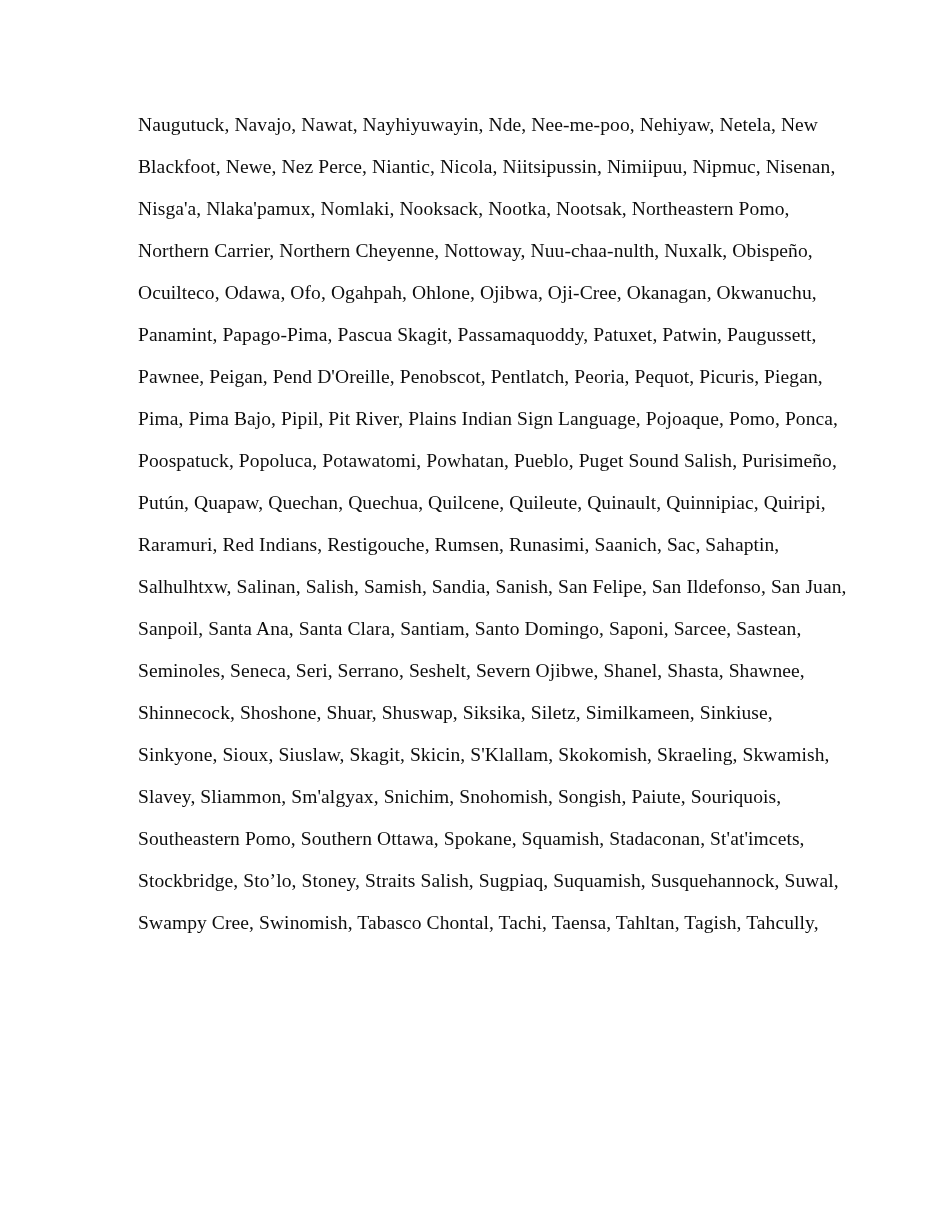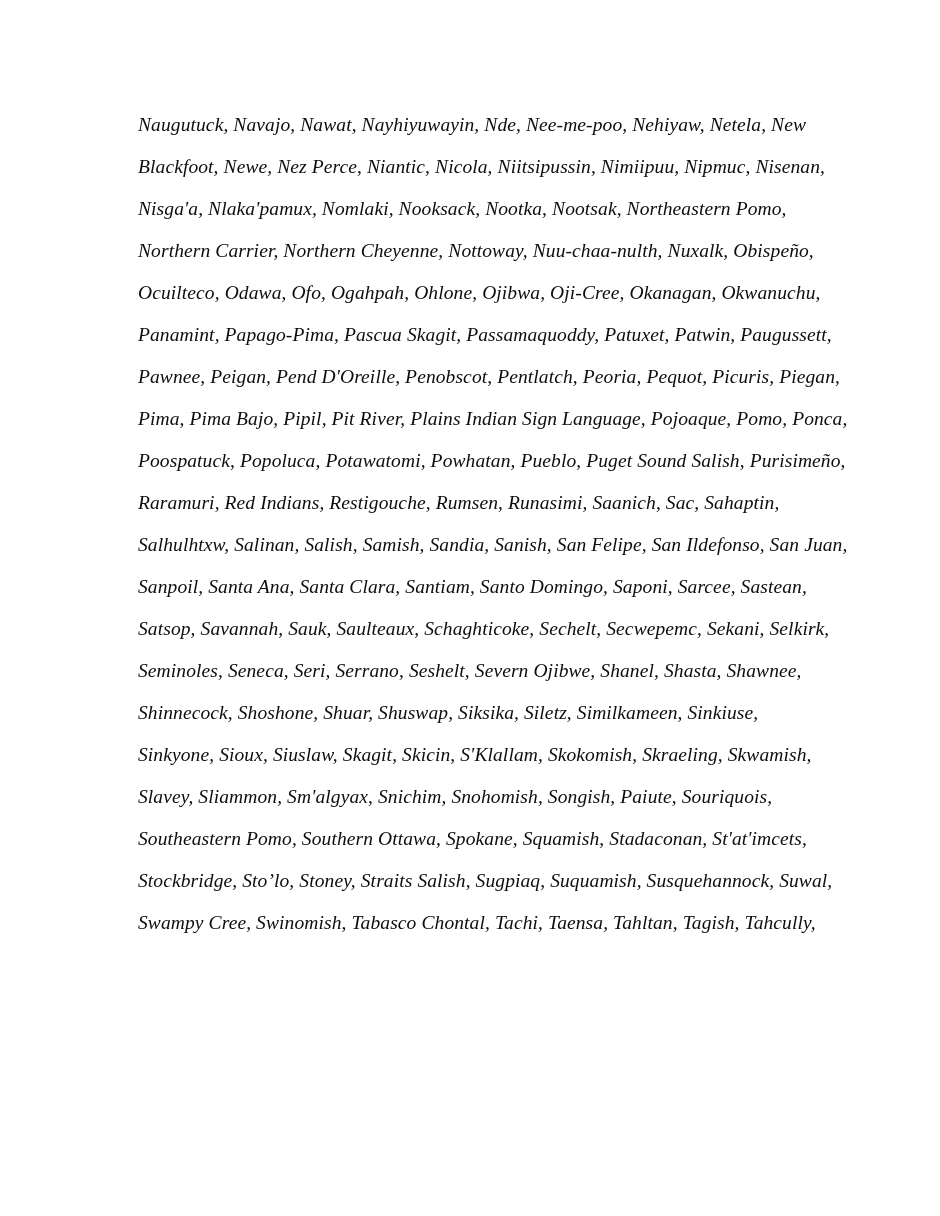--- a/index.html
+++ b/index.html
@@ -16,21 +16,20 @@
     position: relative;
     overflow: hidden;
   }
   .page {
     position: absolute;
     left: 0;
     top: 0;
     width: 940px;
     height: 1017px;
     background: #ffffff;
-    font-style: italic;
   }
   .text-block {
     position: absolute;
     left: 138px;
     top: 104px;
     width: 668px;
   }
   .doc-line {
     font-size: 19.5px;
     line-height: 42px;
@@ -46,24 +45,24 @@
   <div class="text-block" style="color: rgb(13, 13, 13);">
       <div class="doc-line">Naugutuck, Navajo, Nawat, Nayhiyuwayin, Nde, Nee-me-poo, Nehiyaw, Netela, New</div>
       <div class="doc-line">Blackfoot, Newe, Nez Perce, Niantic, Nicola, Niitsipussin, Nimiipuu, Nipmuc, Nisenan,</div>
       <div class="doc-line">Nisga'a, Nlaka'pamux, Nomlaki, Nooksack, Nootka, Nootsak, Northeastern Pomo,</div>
       <div class="doc-line">Northern Carrier, Northern Cheyenne, Nottoway, Nuu-chaa-nulth, Nuxalk, Obispeño,</div>
       <div class="doc-line">Ocuilteco, Odawa, Ofo, Ogahpah, Ohlone, Ojibwa, Oji-Cree, Okanagan, Okwanuchu,</div>
       <div class="doc-line">Panamint, Papago-Pima, Pascua Skagit, Passamaquoddy, Patuxet, Patwin, Paugussett,</div>
       <div class="doc-line">Pawnee, Peigan, Pend D'Oreille, Penobscot, Pentlatch, Peoria, Pequot, Picuris, Piegan,</div>
       <div class="doc-line">Pima, Pima Bajo, Pipil, Pit River, Plains Indian Sign Language, Pojoaque, Pomo, Ponca,</div>
       <div class="doc-line">Poospatuck, Popoluca, Potawatomi, Powhatan, Pueblo, Puget Sound Salish, Purisimeño,</div>
+      <div class="doc-line">Putún, Quapaw, Quechan, Quechua, Quilcene, Quileute, Quinault, Quinnipiac, Quiripi,</div>
       <div class="doc-line">Raramuri, Red Indians, Restigouche, Rumsen, Runasimi, Saanich, Sac, Sahaptin,</div>
       <div class="doc-line">Salhulhtxw, Salinan, Salish, Samish, Sandia, Sanish, San Felipe, San Ildefonso, San Juan,</div>
       <div class="doc-line">Sanpoil, Santa Ana, Santa Clara, Santiam, Santo Domingo, Saponi, Sarcee, Sastean,</div>
-      <div class="doc-line">Satsop, Savannah, Sauk, Saulteaux, Schaghticoke, Sechelt, Secwepemc, Sekani, Selkirk,</div>
       <div class="doc-line">Seminoles, Seneca, Seri, Serrano, Seshelt, Severn Ojibwe, Shanel, Shasta, Shawnee,</div>
       <div class="doc-line">Shinnecock, Shoshone, Shuar, Shuswap, Siksika, Siletz, Similkameen, Sinkiuse,</div>
       <div class="doc-line">Sinkyone, Sioux, Siuslaw, Skagit, Skicin, S'Klallam, Skokomish, Skraeling, Skwamish,</div>
       <div class="doc-line">Slavey, Sliammon, Sm'algyax, Snichim, Snohomish, Songish, Paiute, Souriquois,</div>
       <div class="doc-line">Southeastern Pomo, Southern Ottawa, Spokane, Squamish, Stadaconan, St'at'imcets,</div>
       <div class="doc-line">Stockbridge, Sto’lo, Stoney, Straits Salish, Sugpiaq, Suquamish, Susquehannock, Suwal,</div>
       <div class="doc-line">Swampy Cree, Swinomish, Tabasco Chontal, Tachi, Taensa, Tahltan, Tagish, Tahcully,</div>
     </div>
 </div>
 

